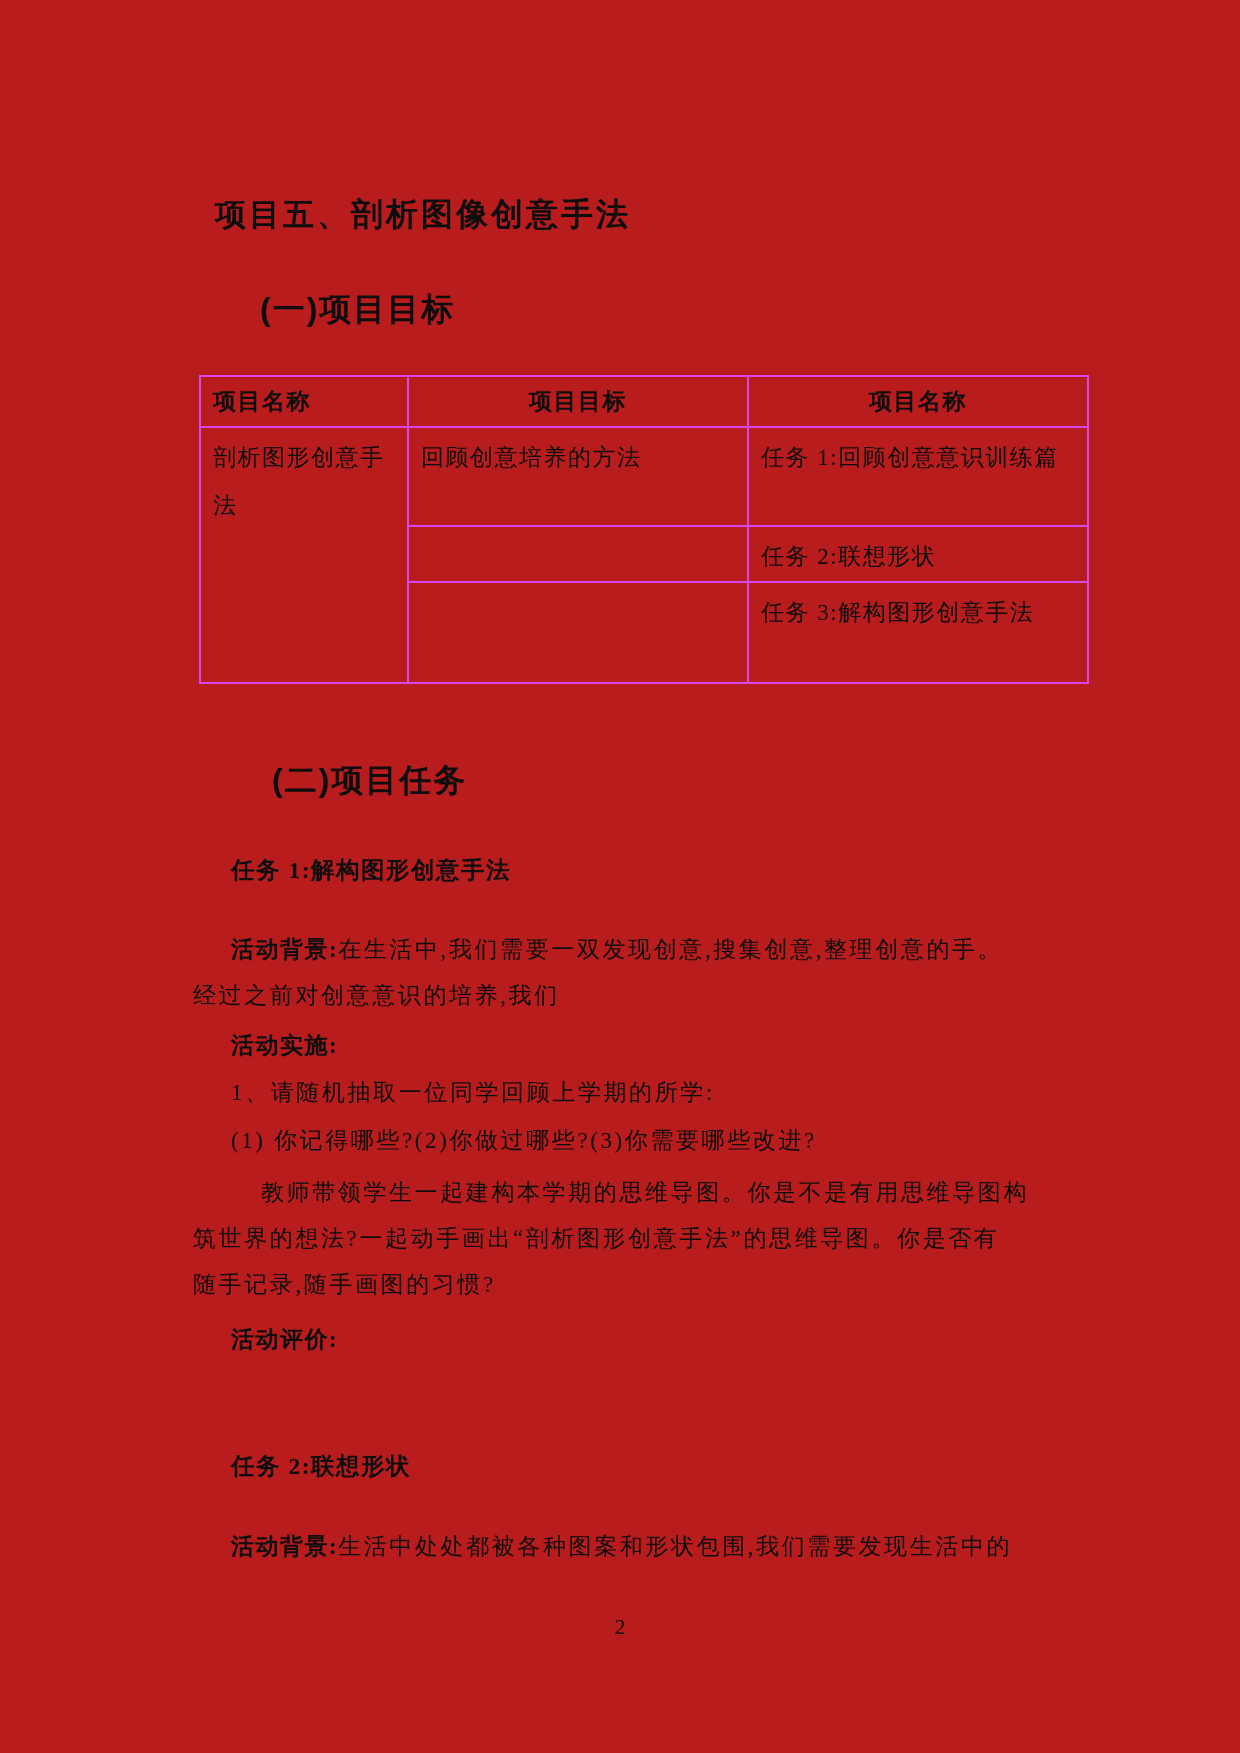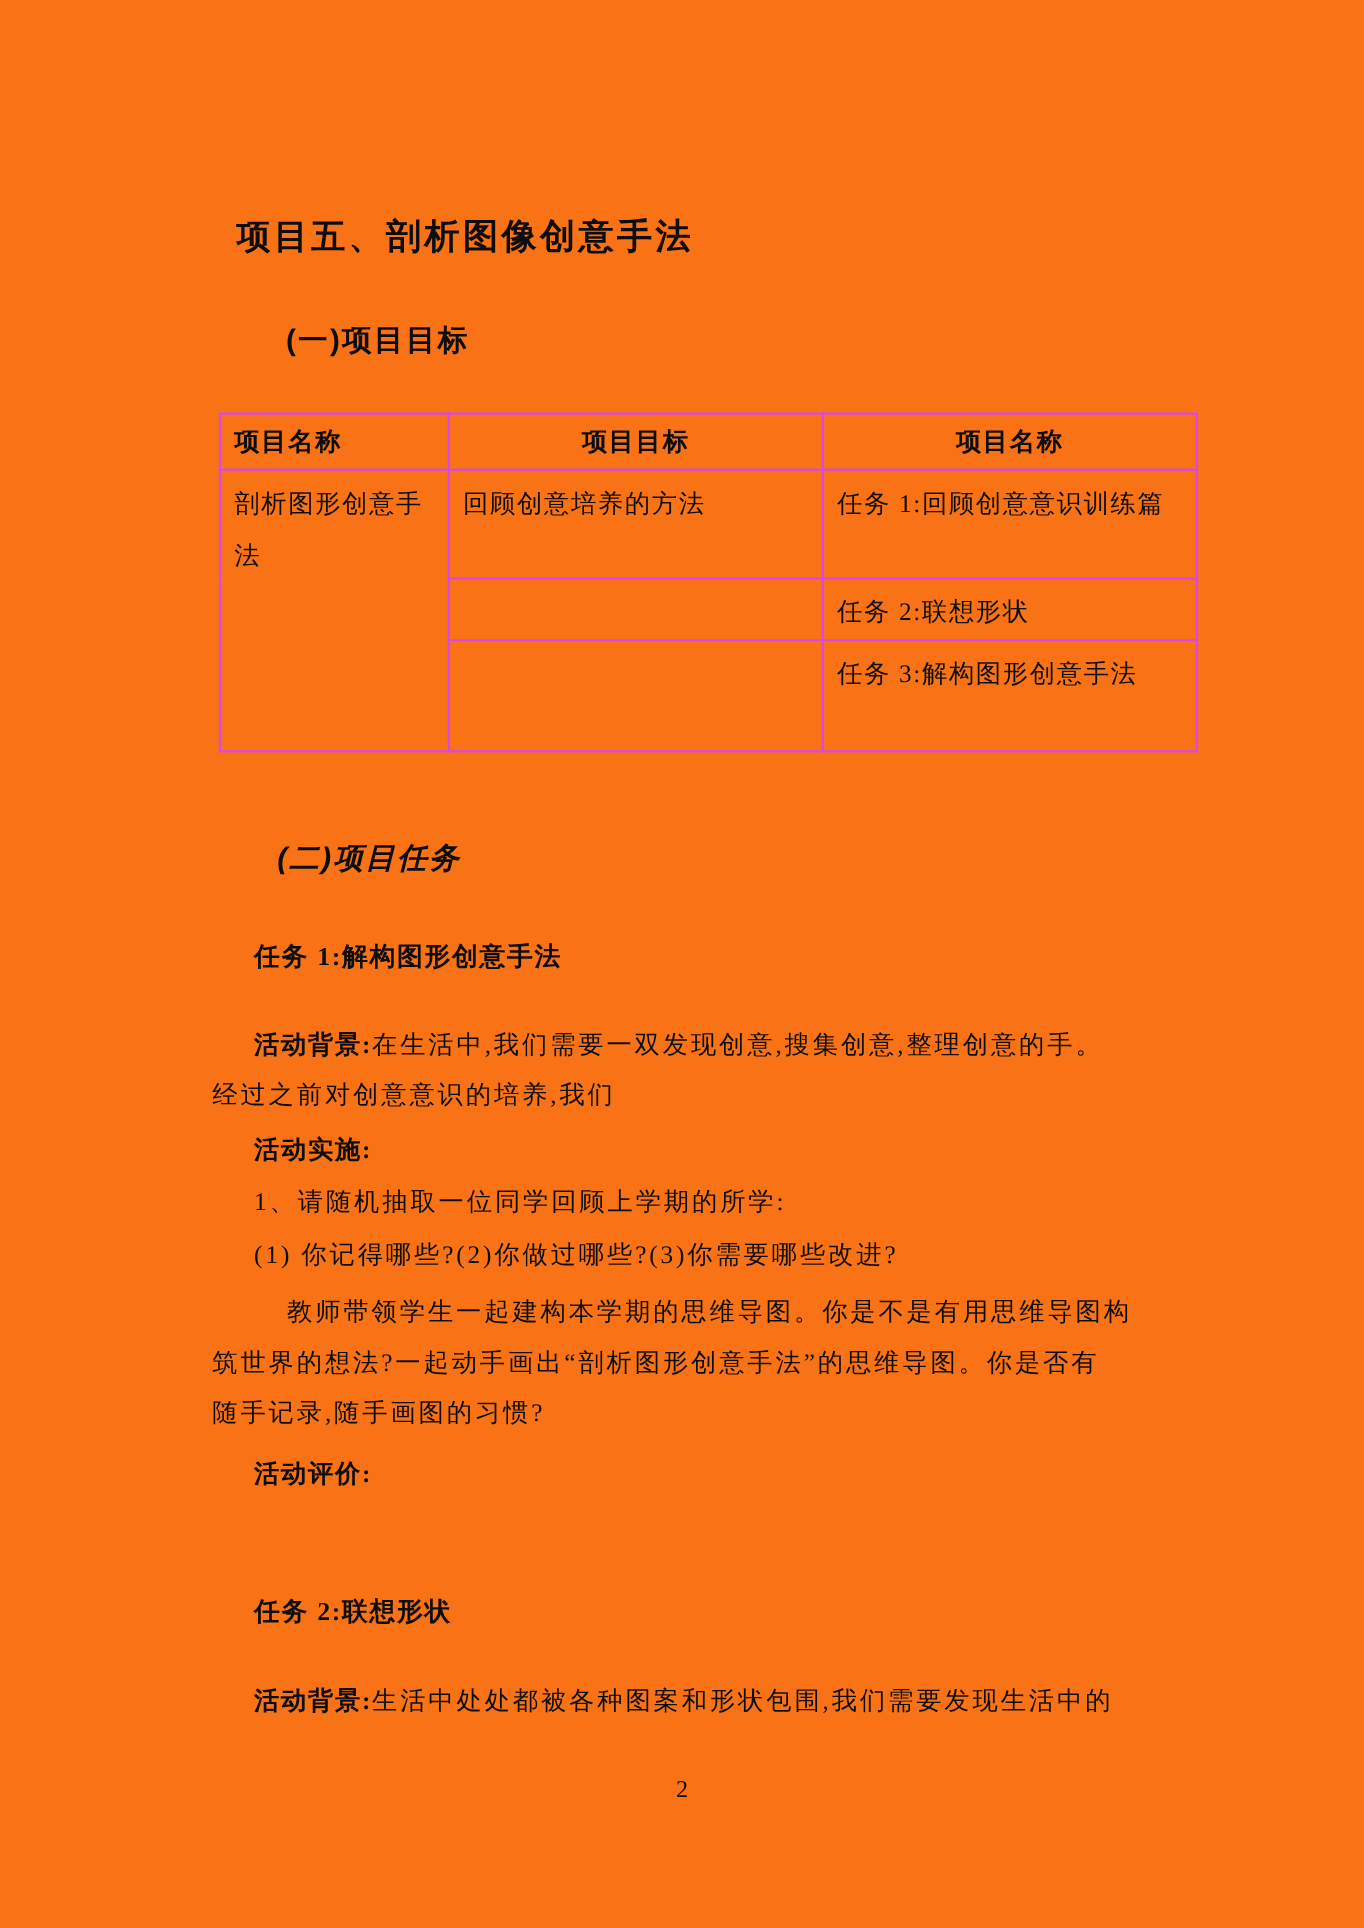--- a/index.html
+++ b/index.html
@@ -1,20 +1,20 @@
 <!DOCTYPE html>
 <html><head>
 <meta charset="utf-8">
 <style>
   html, body { margin: 0; padding: 0; background: #ffffff; }
   .page {
     position: relative;
     width: 1240px;
     height: 1753px;
-    background: #f97316;
+    background: #b91c1c;
     color: #0d0d0d;
     font-family: "Liberation Serif", "DejaVu Serif", serif;
     overflow: hidden;
   }
   .abs { position: absolute; margin: 0; }
 
   
   .doc-title {
     top: 196px; left: 215px;
     font-size: 31px; line-height: 37px;
@@ -23,26 +23,26 @@
   }
   .doc-title .title-main {
     font-family: "Liberation Sans", "DejaVu Sans", sans-serif;
     font-size: 32px;
   }
 
   
   .section-heading {
     font-family: "Liberation Sans", "DejaVu Sans", sans-serif;
     font-weight: bold;
-    font-size: 27px; line-height: 35px;
+    font-size: 32px; line-height: 35px;
     letter-spacing: 2px;
     white-space: nowrap;
   }
   .section-goals { top: 292px; left: 260px; }
-  .section-tasks { top: 763px; left: 252px; font-style: italic; }
+  .section-tasks { top: 763px; left: 272px; }
 
   
   .task-heading {
     font-weight: bold;
     font-size: 23.5px; line-height: 29px;
     letter-spacing: 1.5px;
     white-space: nowrap;
   }
   .task1-heading { top: 856px; left: 231px; }
   .task2-heading { top: 1452px; left: 231px; }

